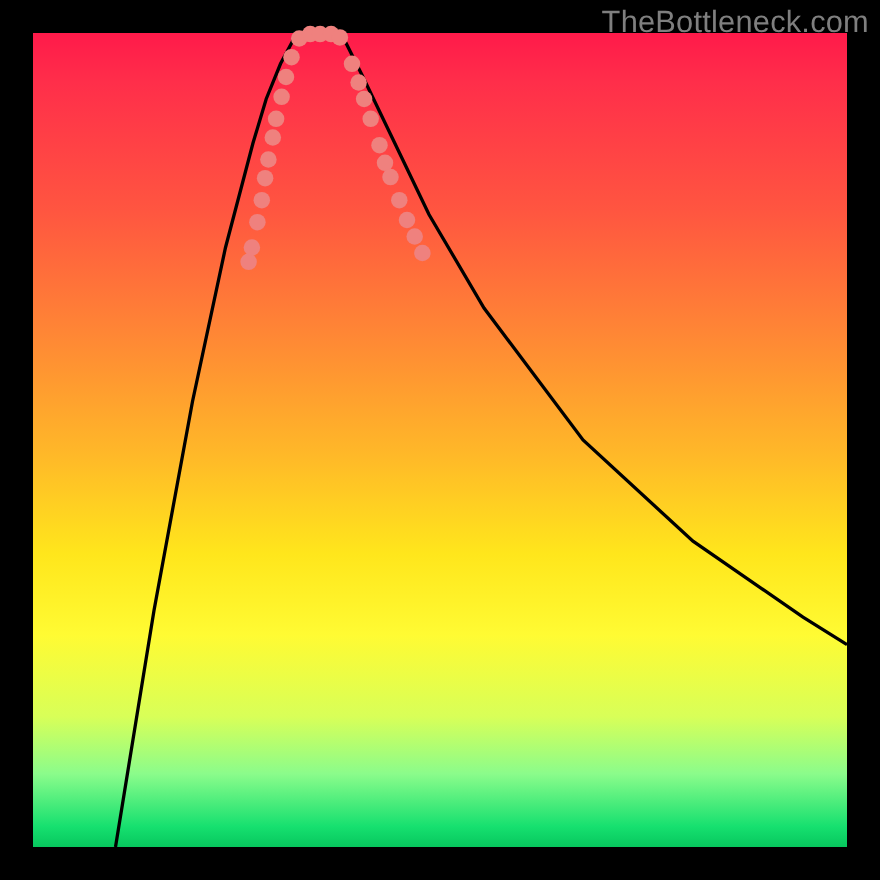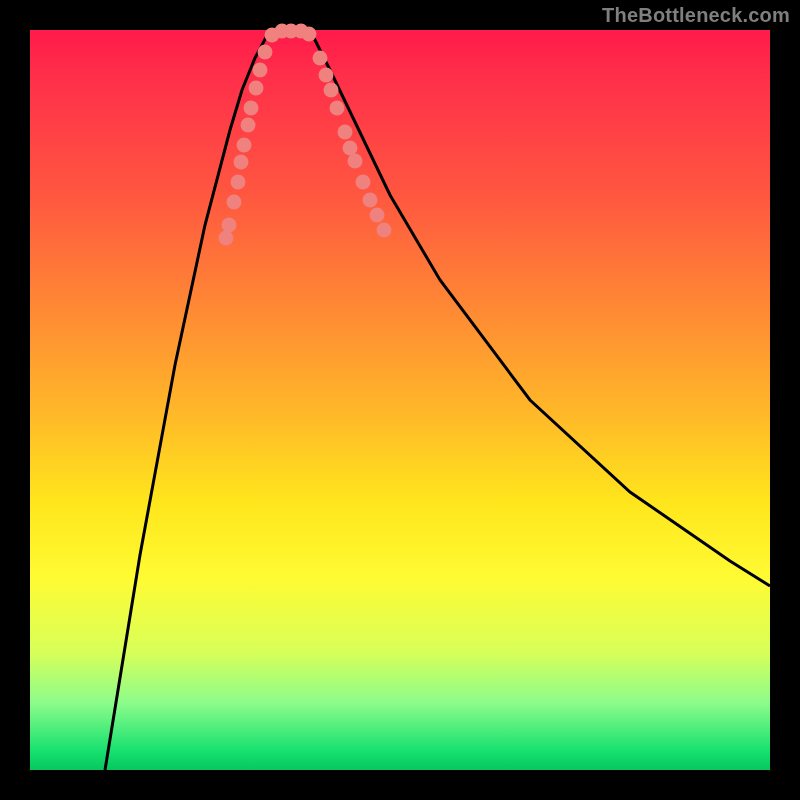--- a/index.html
+++ b/index.html
@@ -53,22 +53,22 @@
   }
   .dot {
     fill: #ef817e;
     stroke: none;
   }
   .watermark {
     position: absolute;
     top: 4px;
     right: 10px;
     color: #7f7f7f;
-    font-size: 20px;
-    font-weight: 700;
+    font-size: 28px;
+    font-weight: 400;
     letter-spacing: 0.2px;
     user-select: none;
   }
 </style>
 </head>
 <body>
 
 <div class="stage">
   <div class="plot-area">
     <svg class="curves" viewBox="0 0 740 740">

